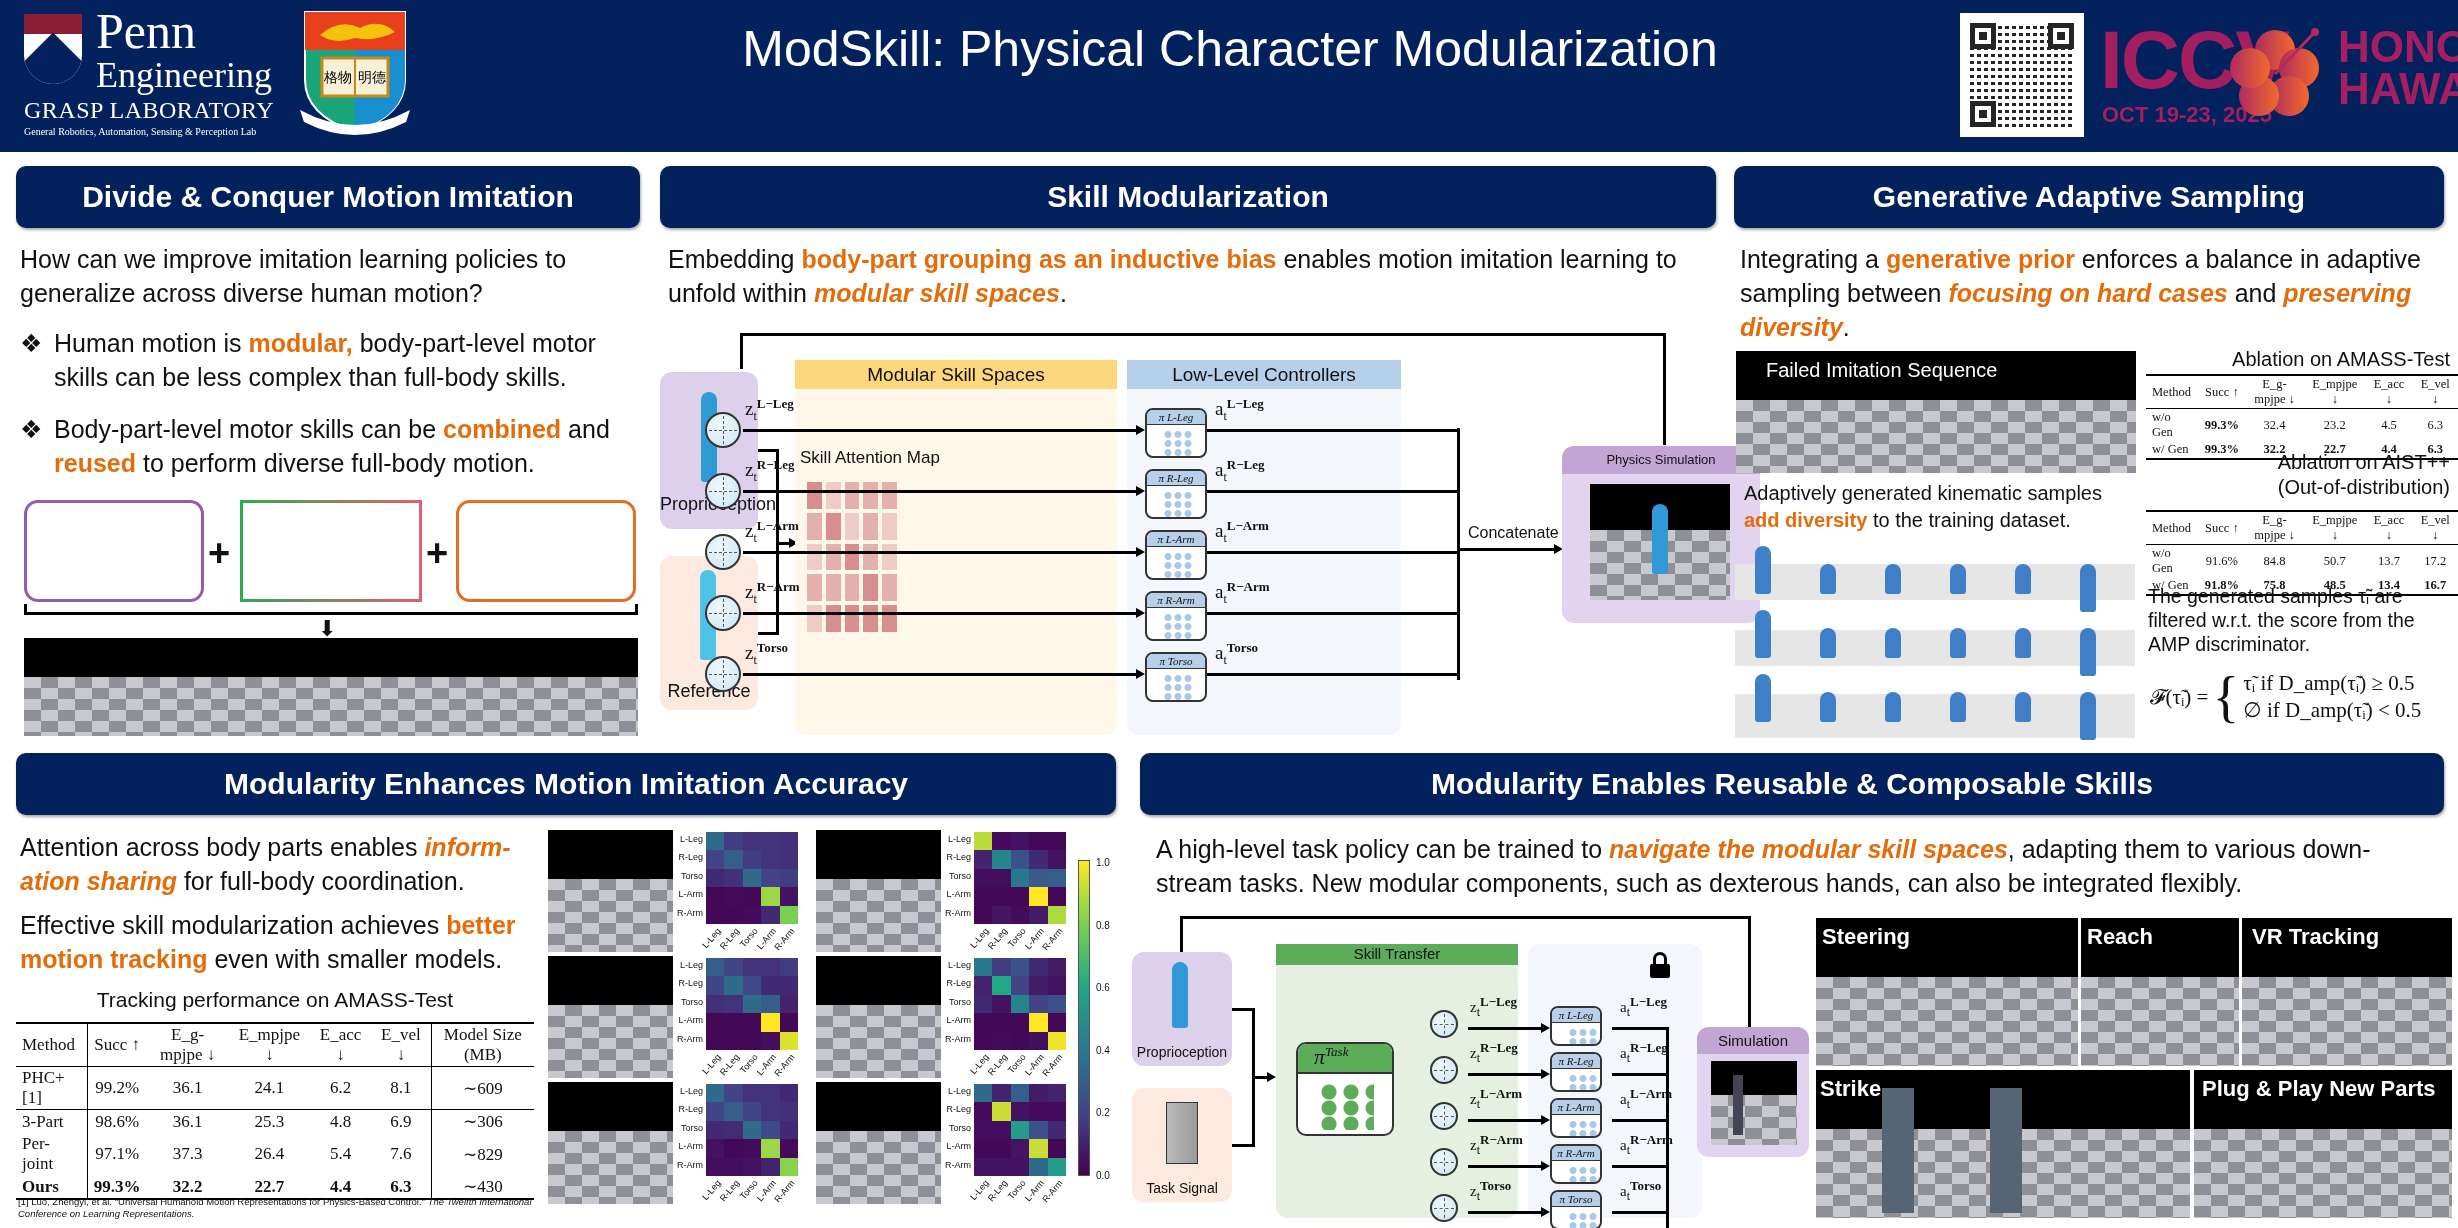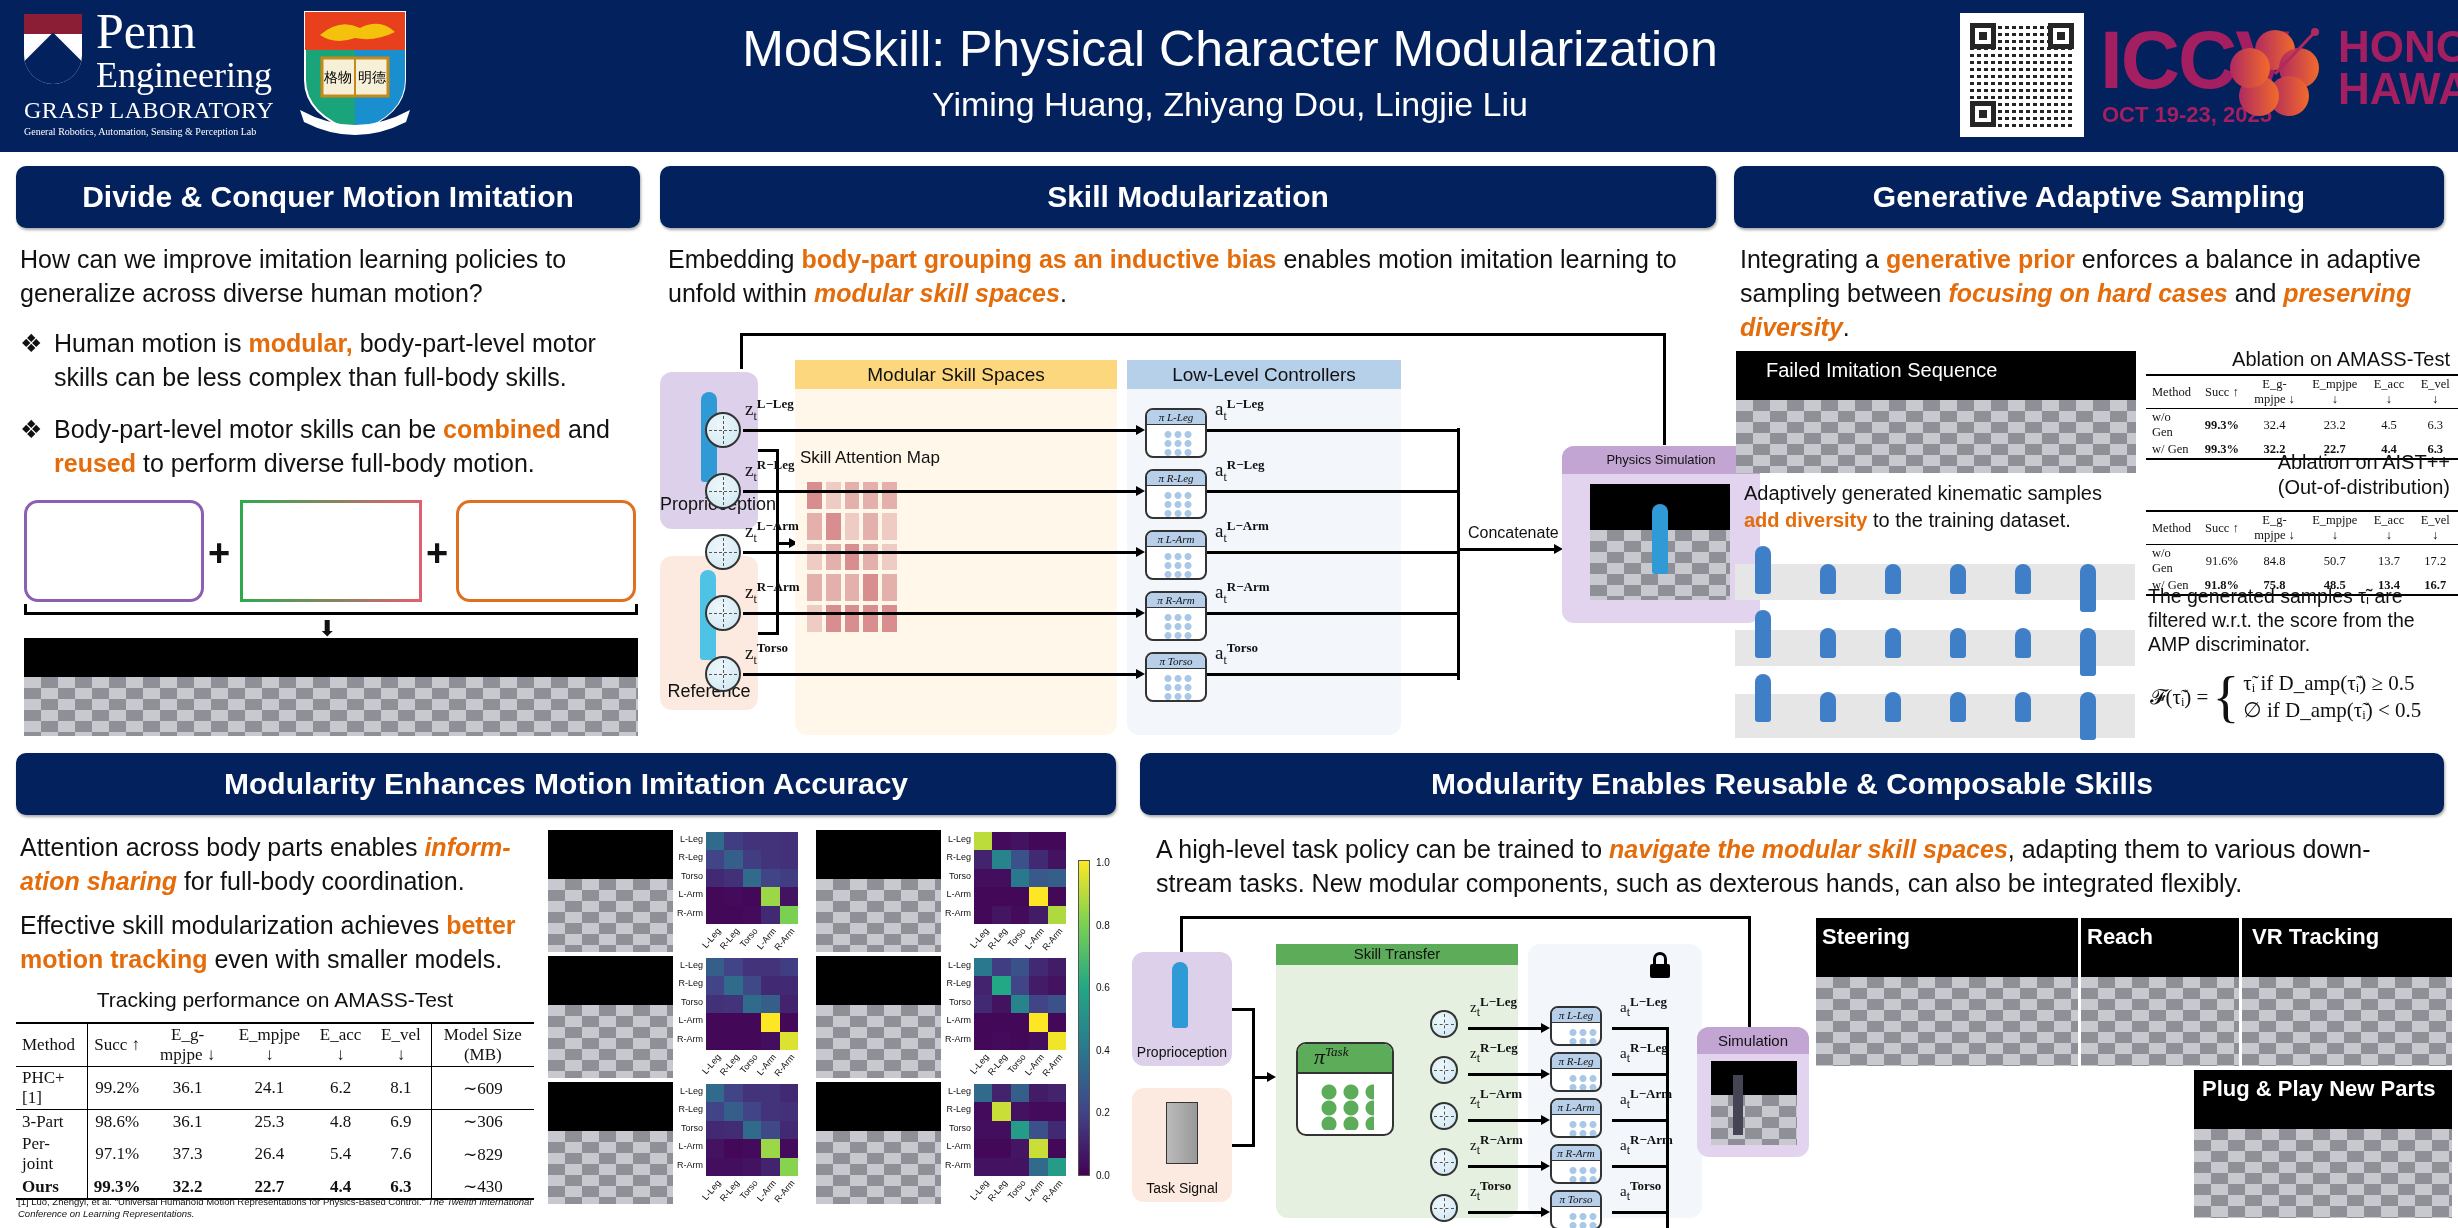--- a/index.html
+++ b/index.html
@@ -80,21 +80,20 @@
     <path d="M55 40 V122 Q105 105 105 70 V40 Z" fill="#1a8fd0"></path>
     <rect x="5" y="2" width="100" height="38" fill="#e8401d"></rect>
     <path d="M20 25 Q40 8 60 18 Q80 8 95 22 Q75 32 55 28 Q35 35 20 25Z" fill="#f4c20d"></path>
     <rect x="22" y="48" width="66" height="38" fill="#f7f0d8" stroke="#c58a18" stroke-width="3"></rect>
     <line x1="55" y1="48" x2="55" y2="86" stroke="#c58a18" stroke-width="2"></line>
     <text x="38" y="72" font-size="14" text-anchor="middle" fill="#000">格物</text>
     <text x="72" y="72" font-size="14" text-anchor="middle" fill="#000">明德</text>
     <path d="M0 100 Q55 130 110 100 L106 112 Q55 138 4 112Z" fill="#fff"></path>
   </svg>
   <div class="abs title">ModSkill: Physical Character Modularization</div>
-  <div class="abs authors">Yiming Huang, Zhiyang Dou, Lingjie Liu</div>
   <div class="abs qr">
     <div class="qr-inner">
       <div class="qr-eye" style="left:0;top:0"></div>
       <div class="qr-eye" style="right:0;top:0"></div>
       <div class="qr-eye" style="left:0;bottom:0"></div>
     </div>
   </div>
   <div class="abs iccv">ICCV</div>
   <div class="abs iccv-date">OCT 19-23, 2025</div>
   <svg class="abs hibiscus" viewBox="0 0 100 100">
@@ -786,17 +785,23 @@
       <div class="task-lbl" style="left:6px;top:6px">Steering</div>
     </div>
   <div class="abs sim" style="left:265px;top:0;width:158px;height:148px;overflow:hidden">
       <div class="sim-floor"></div>
       <div class="task-lbl" style="left:6px;top:6px">Reach</div>
     </div>
   <div class="abs sim" style="left:426px;top:0;width:210px;height:148px;overflow:hidden">
       <div class="sim-floor"></div>
       <div class="task-lbl" style="left:10px;top:6px">VR Tracking</div>
     </div>
+  <div class="abs sim" style="left:0;top:152px;width:374px;height:148px;overflow:hidden">
+      <div class="sim-floor"></div>
+      <div class="task-lbl" style="left:4px;top:6px">Strike</div>
+    <div class="abs" style="left:66px;top:18px;width:32px;height:125px;background:#566473"></div>
+      <div class="abs" style="left:174px;top:18px;width:32px;height:125px;background:#566473"></div>
+    </div>
   <div class="abs sim" style="left:378px;top:152px;width:258px;height:148px;overflow:hidden">
       <div class="sim-floor"></div>
       <div class="task-lbl" style="left:8px;top:6px">Plug &amp; Play New Parts</div>
     </div>
 </div>
 
 </body></html>

